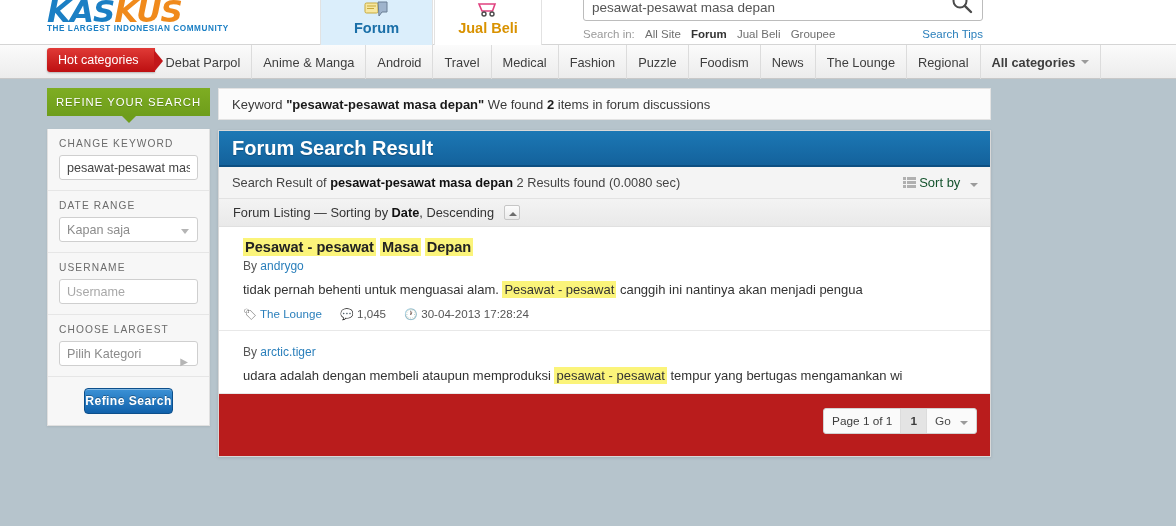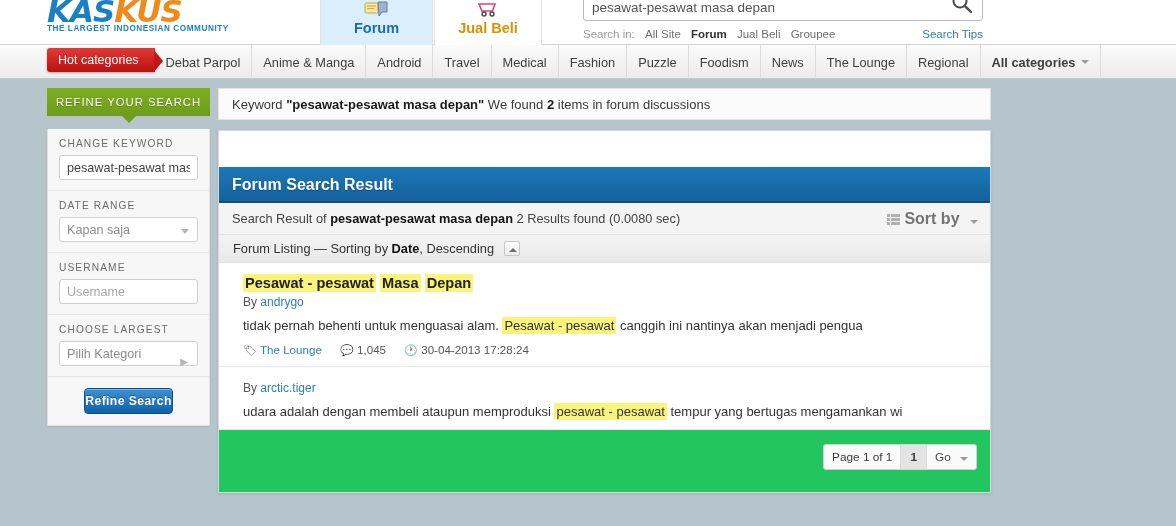--- a/index.html
+++ b/index.html
@@ -170,35 +170,33 @@
   }
   .keyword-bar b { color: #1b1b1b; }
   .result-box {
     margin-top: 10px; width: 773px; background: #fff;
     border: 1px solid #d8d8d8;
     box-shadow: 0 1px 3px rgba(0,0,0,.12);
   }
   .result-head {
     height: 36px; background: linear-gradient(#1c78b5, #14629c);
     border-bottom: 2px solid #0d4f82;
-    color: #fff; font-size: 16px; font-weight: bold;
+    color: #fff; font-size: 20px; font-weight: bold;
     line-height: 35px; padding-left: 13px;
     text-shadow: 0 1px 1px rgba(0,0,0,.25);
-    margin-top: 36px;
   }
   .result-sub {
     position: relative; height: 32px; background: #f4f4f4;
     border-bottom: 1px solid #e2e2e2;
     font-size: 12.8px; color: #444; line-height: 32px; padding-left: 13px;
   }
   .result-sub b { color: #111; }
   .sortby {
-    position: absolute; right: 12px; top: 0; color: #737373; font-size: 16px;
+    position: absolute; right: 12px; top: 0; color: #14532d; font-size: 13px;
     cursor: pointer;
-    font-weight: bold;
   }
   .listing-bar {
     position: relative; height: 28px;
     background: linear-gradient(#f3f3f3, #e9e9e9);
     border-bottom: 1px solid #e0e0e0;
     font-size: 12.8px; color: #333; line-height: 28px; padding-left: 14px;
   }
   .listing-bar b { color: #111; }
   .collapse-btn {
     display: inline-block; width: 16px; height: 15px; vertical-align: middle;
@@ -215,21 +213,21 @@
   .res-title { font-size: 14.6px; font-weight: bold; color: #222; line-height: 18px; }
   .hl { background: #fbf47a; padding: 1px 2px; }
   .res-by { font-size: 12px; color: #555; margin-top: 3px; }
   .res-by a { color: #2a7fbb; text-decoration: none; }
   .res-snip { font-size: 13px; color: #333; margin-top: 9px; line-height: 16px; }
   .res-meta { margin-top: 9px; font-size: 11.6px; color: #555; }
   .res-meta a { color: #2a7fbb; text-decoration: none; }
   .res-meta .gap { display: inline-block; width: 12px; }
   .mico { color: #6a6a6a; font-size: 11px; margin-right: 3px; }
 
-  .pager-row { position: relative; height: 62px; background: #22c55e; }
+  .pager-row { position: relative; height: 62px; background: #b91c1c; }
   .pager {
     position: absolute; right: 13px; top: 14px; height: 26px;
     display: flex; border: 1px solid #d2d2d2; border-radius: 3px;
     background: #fafafa; overflow: hidden;
   }
   .pg-cell {
     font-size: 11.8px; color: #3d3d3d; line-height: 24px; padding: 0 8px;
     border-right: 1px solid #dcdcdc; cursor: pointer;
   }
   .pg-cell:last-child { border-right: 0; }

